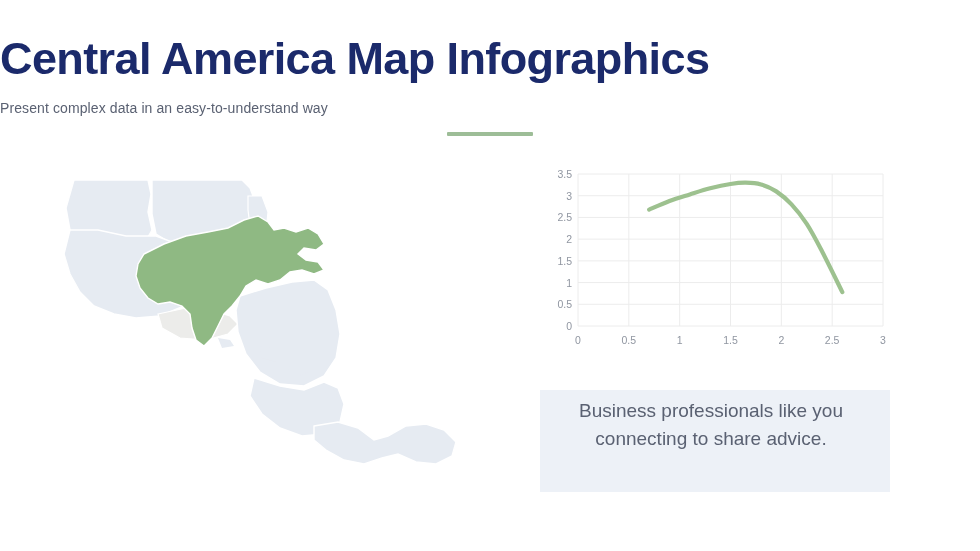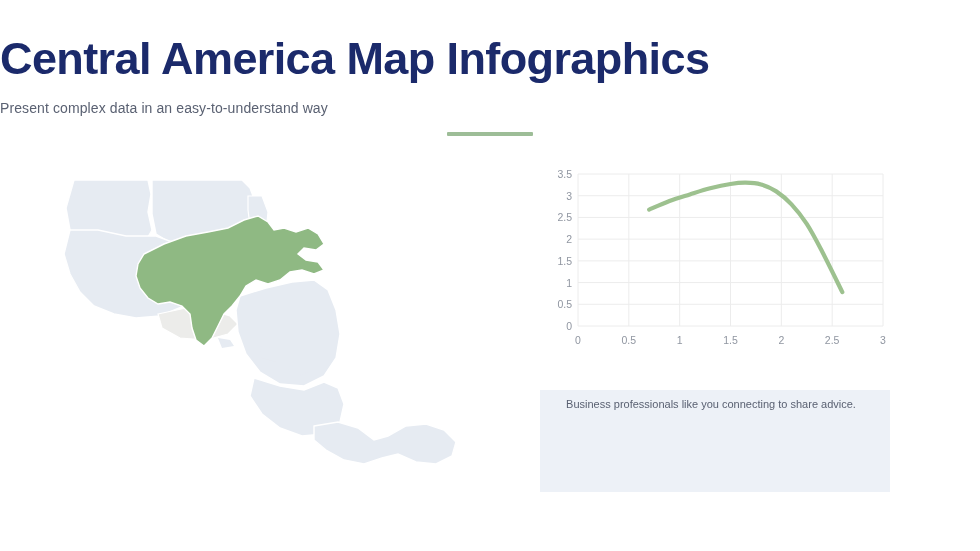--- a/index.html
+++ b/index.html
@@ -85,21 +85,21 @@
     padding-top: 19px;
     text-align: center;
     font-size: 19px;
     font-weight: bold;
     color: #1b2a6b;
     letter-spacing: -0.1px;
   }
   .card-desc {
     margin: 7px 8px 0 0;
     text-align: center;
-    font-size: 11px;
+    font-size: 19px;
     line-height: 1.45;
     color: #5a6172;
     padding: 0 26px;
   }
 </style>
 </head>
 <body>
 
 <div class="slide">
 

